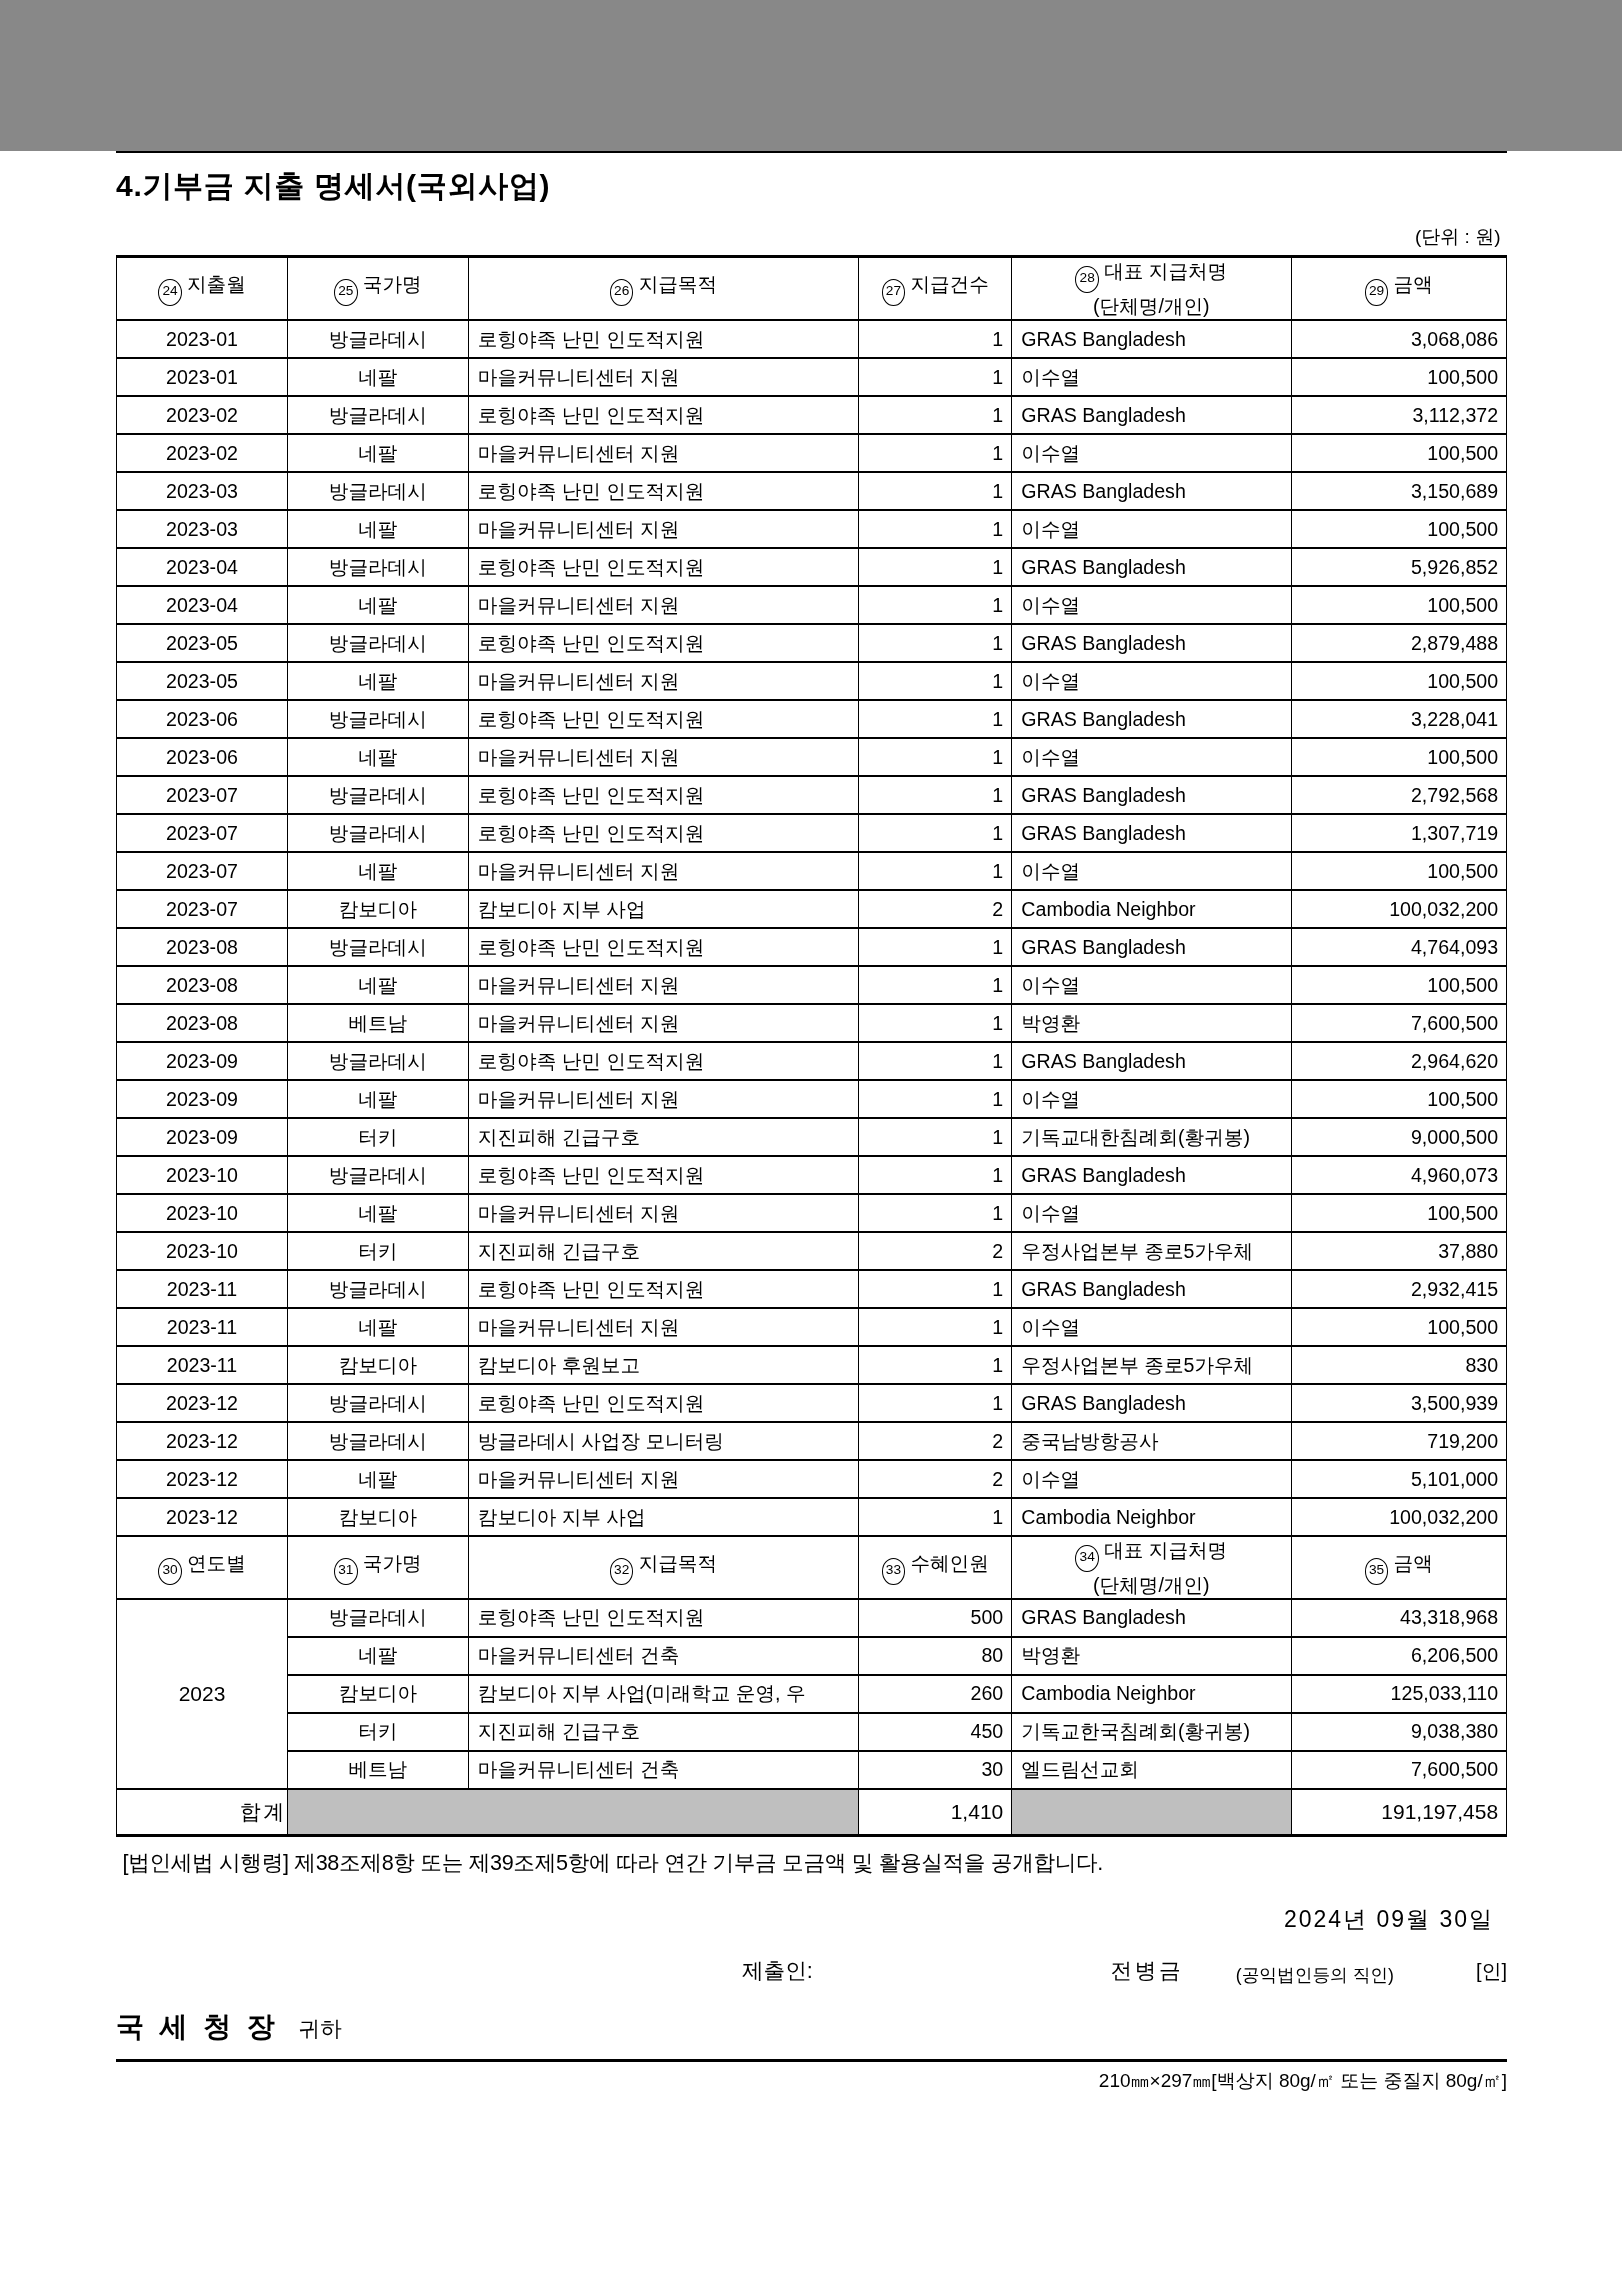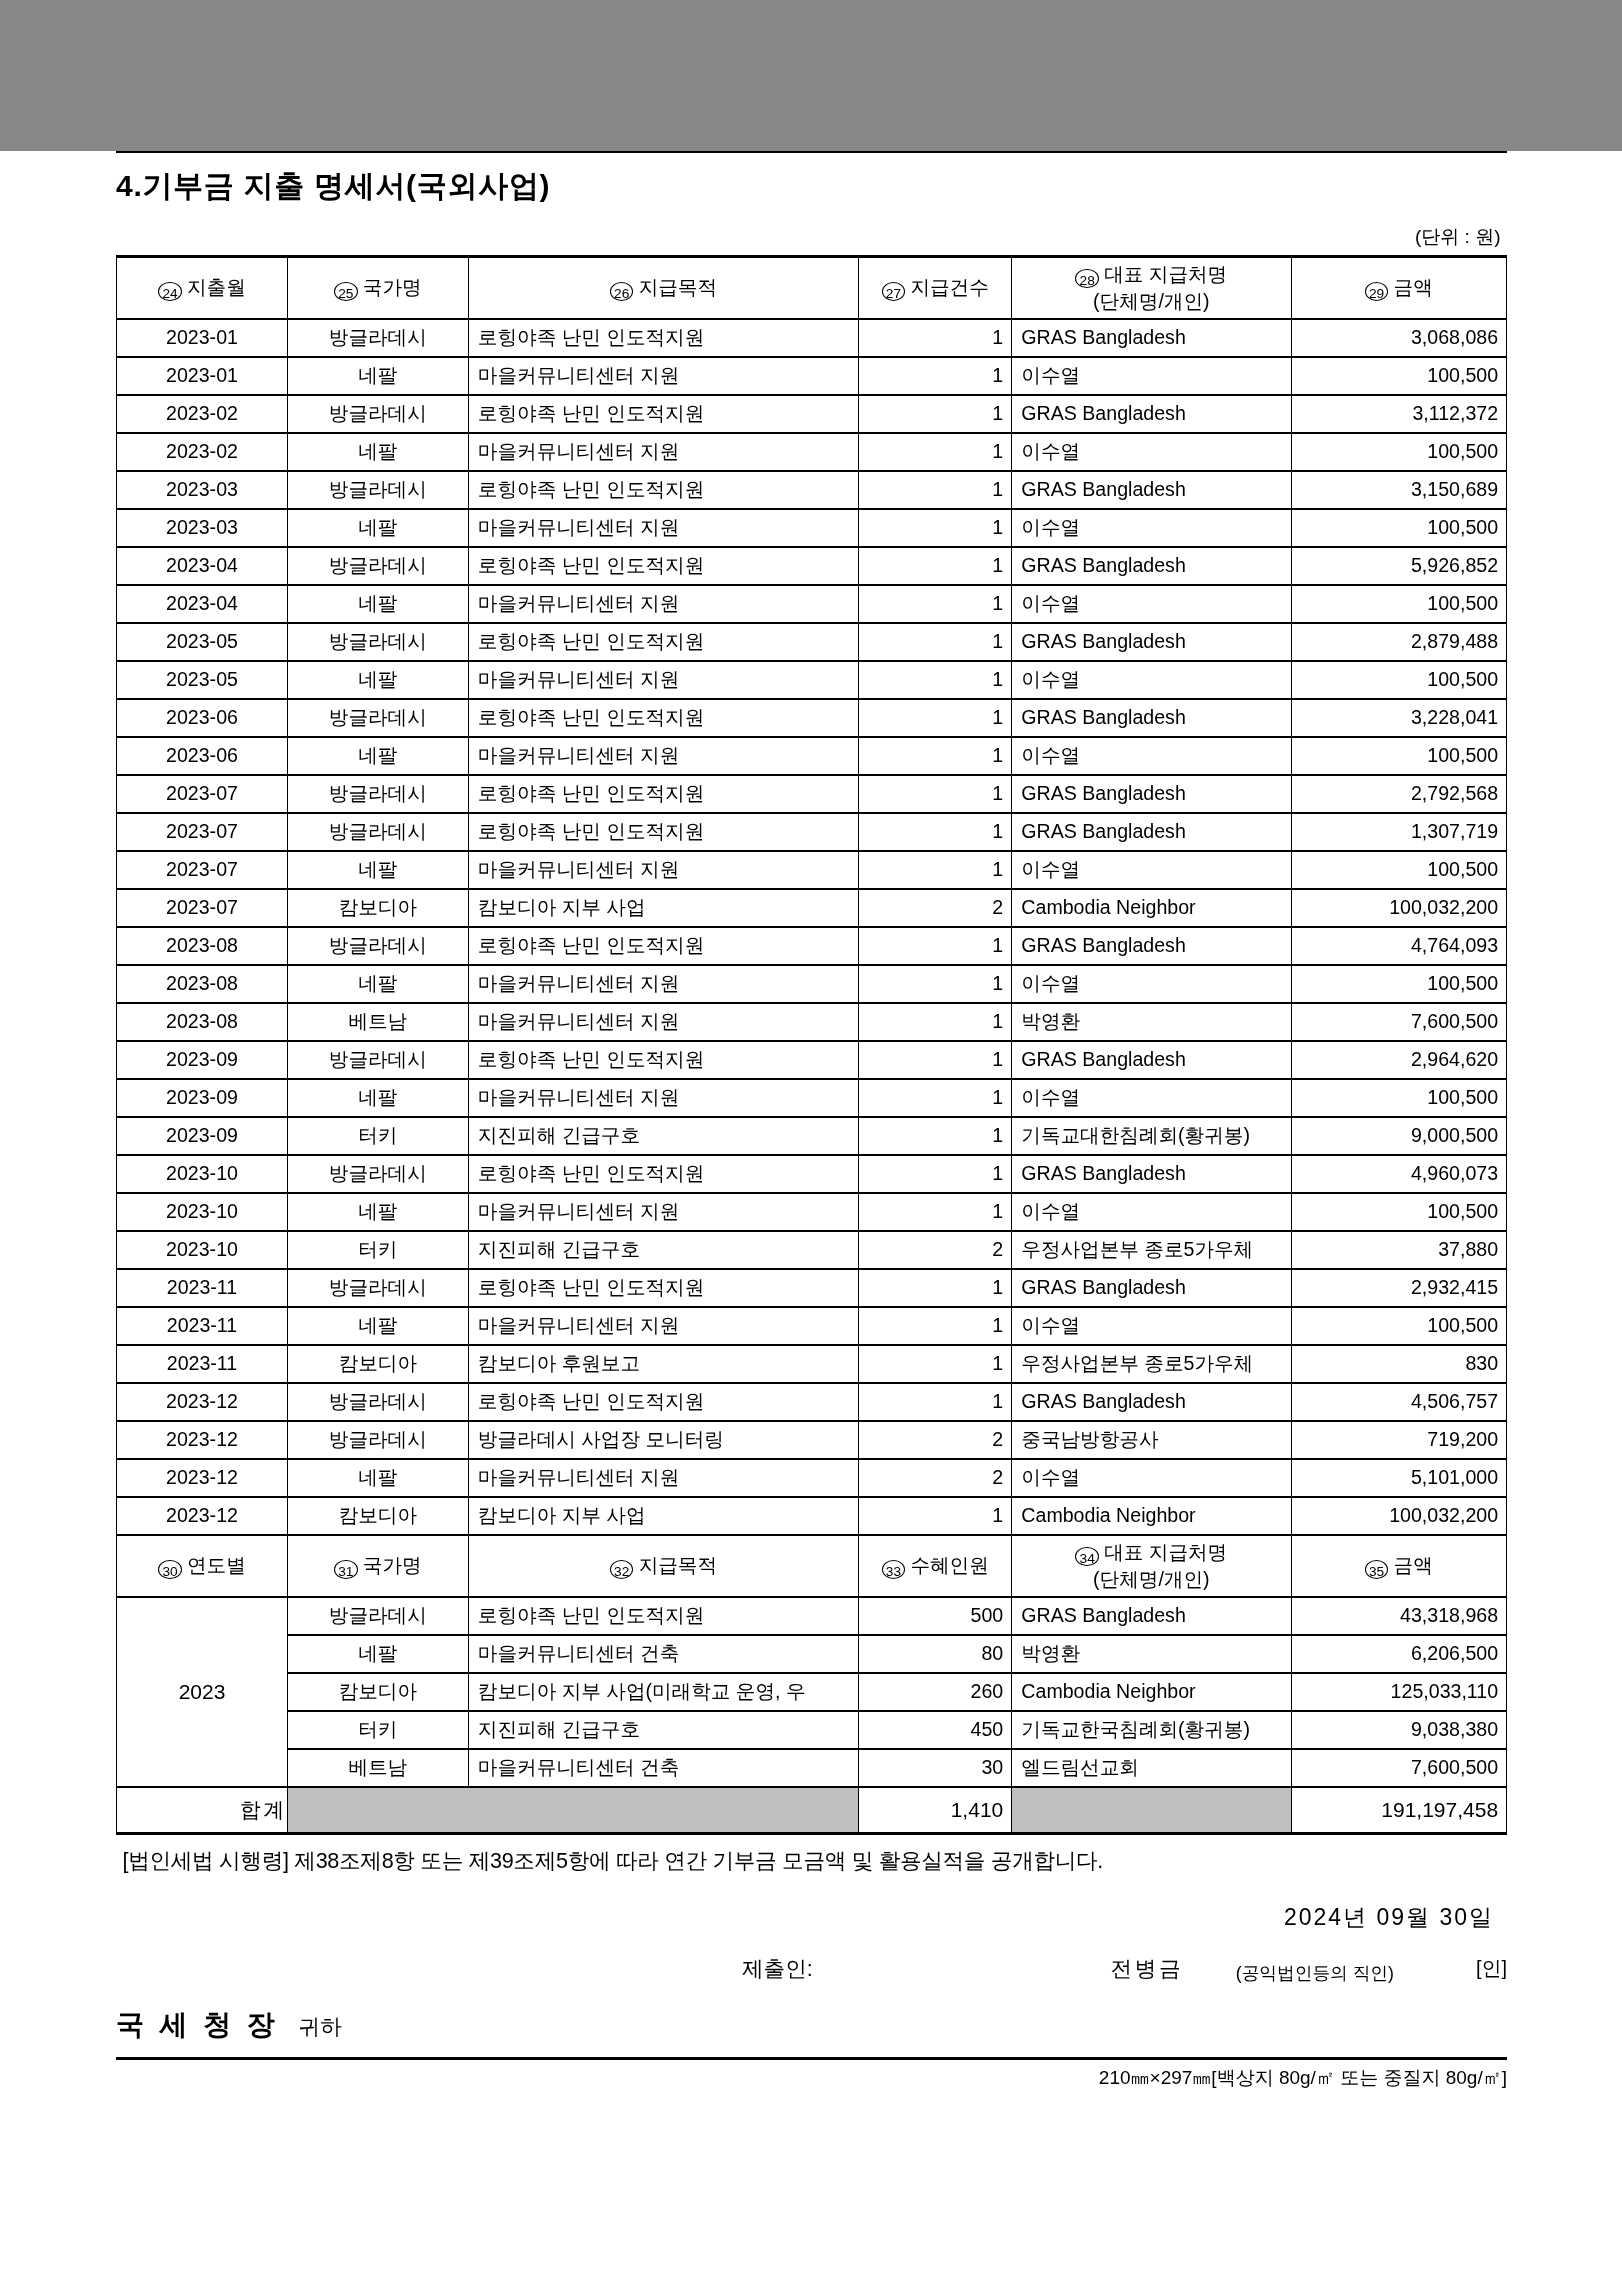--- a/index.html
+++ b/index.html
@@ -30,21 +30,21 @@
   col.c4{width:11.0%} col.c5{width:20.1%} col.c6{width:15.5%}
 
   .grid th, .grid td {
     border:1.3px solid #000;
     border-top-width:2px; border-bottom-width:2px;
     font-size:19.6px; font-weight:normal;
     overflow:hidden; white-space:nowrap;
   }
   tr.hrow th { height:62px; text-align:center; vertical-align:middle; border-bottom-width:2.6px; border-top-width:2.6px; line-height:26px; }
   .circ {
-    display:inline-block; width:23.6px; height:19px; line-height:22px;
+    display:inline-block; width:23.6px; height:27px; line-height:22px;
     border:1.3px solid #000; border-radius:50%;
     font-size:13.7px; text-align:center; vertical-align:-3.9px; margin-right:5.2px;
   }
   .grid td { height:38px; vertical-align:middle; }
   td.c-month, td.c-country, td.c-year { text-align:center; }
   td.c-purpose, td.c-payee { text-align:left; padding-left:9.2px; }
   td.c-count, td.c-amount { text-align:right; padding-right:7.9px; }
   td.c-year { font-size:21px; }
   tr.total-row td { height:47px; border-top-width:2.6px; font-size:21px; }
   td.c-total-label { text-align:right; font-size:25px; letter-spacing:2.6px; }
@@ -322,21 +322,21 @@
           <td class="c-count">1</td>
           <td class="c-payee">우정사업본부 종로5가우체</td>
           <td class="c-amount">830</td>
         </tr>
         <tr>
           <td class="c-month">2023-12</td>
           <td class="c-country">방글라데시</td>
           <td class="c-purpose">로힝야족 난민 인도적지원</td>
           <td class="c-count">1</td>
           <td class="c-payee">GRAS Bangladesh</td>
-          <td class="c-amount">4,506,757</td>
+          <td class="c-amount">3,500,939</td>
         </tr>
         <tr>
           <td class="c-month">2023-12</td>
           <td class="c-country">방글라데시</td>
           <td class="c-purpose">방글라데시 사업장 모니터링</td>
           <td class="c-count">2</td>
           <td class="c-payee">중국남방항공사</td>
           <td class="c-amount">719,200</td>
         </tr>
         <tr>

